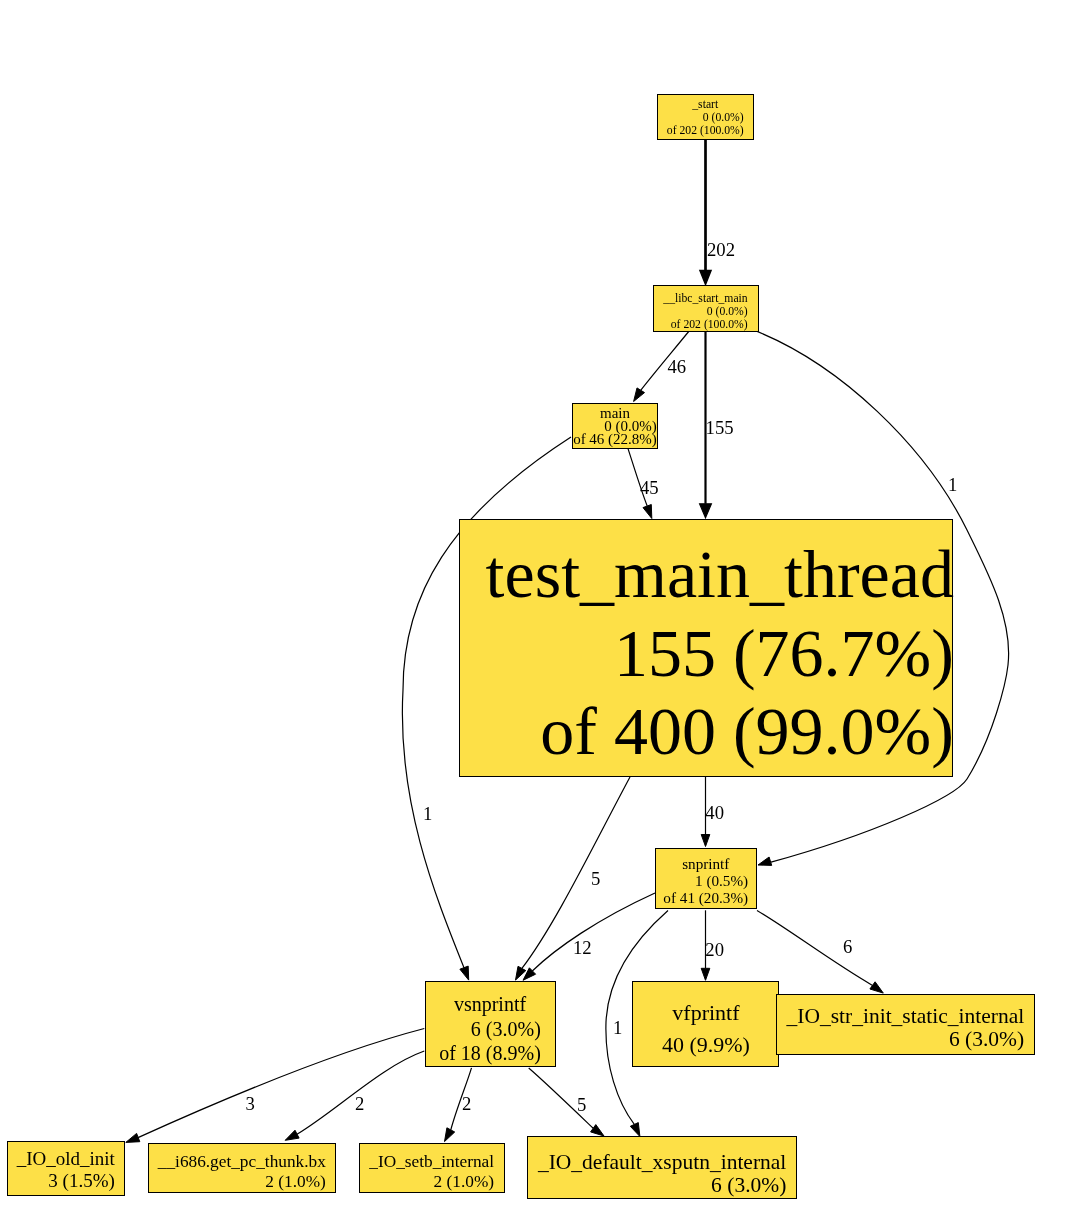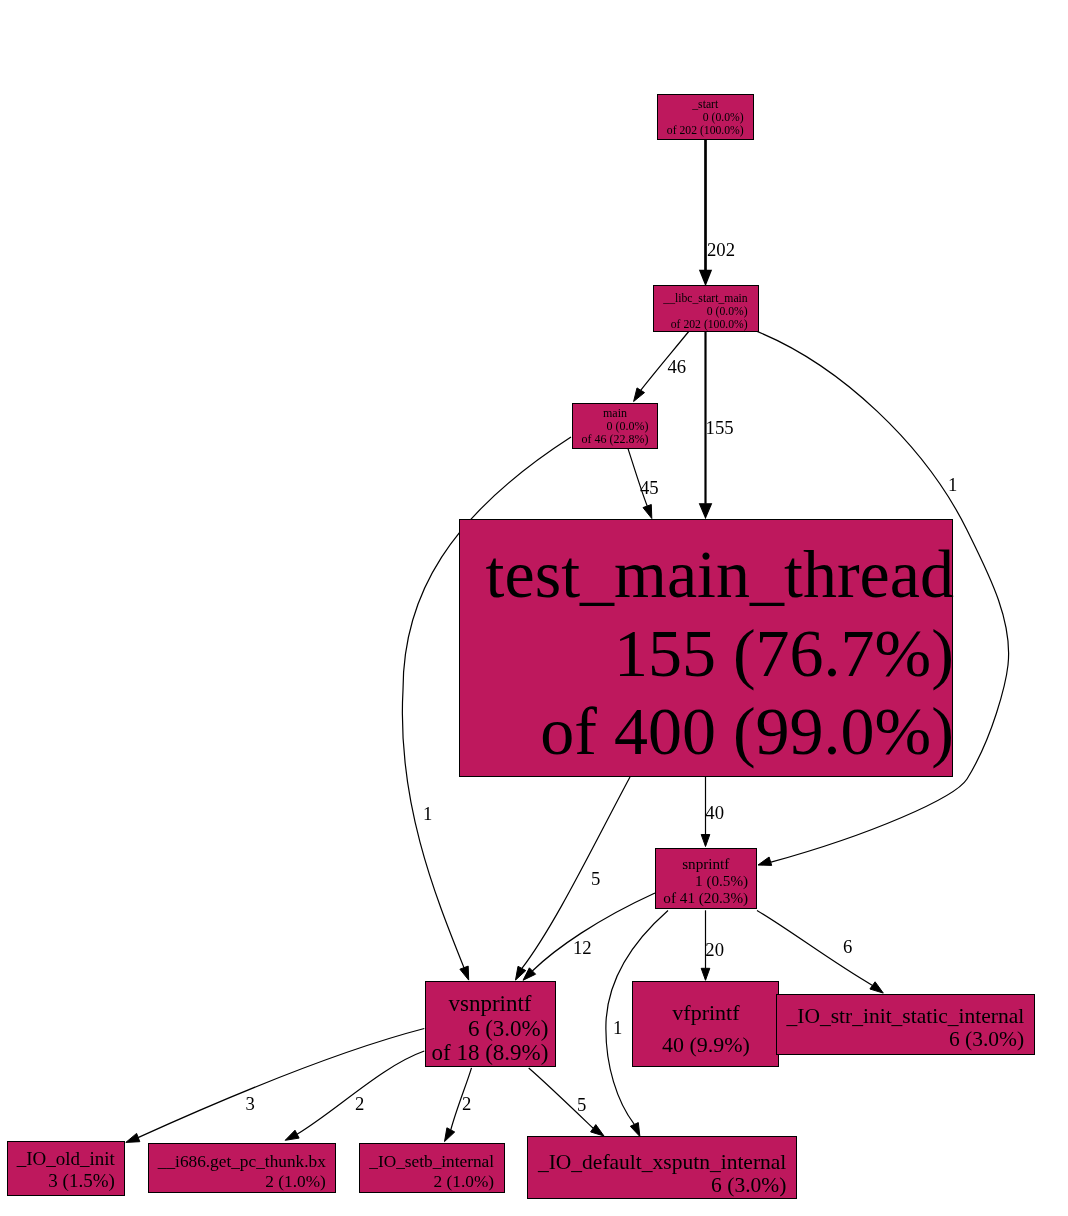--- a/index.html
+++ b/index.html
@@ -1,20 +1,20 @@
 <!DOCTYPE html>
 <html><head>
 <meta charset="utf-8">
 <style>
 html,body{margin:0;padding:0;background:#fff;}
 #page{position:relative;width:1068px;height:1216px;background:#fff;overflow:hidden;
   font-family:"Liberation Serif",serif;color:#000;}
 #legend{position:absolute;left:129px;top:24.2px;font-size:32px;line-height:36.8px;white-space:pre;}
 svg#edges{position:absolute;left:0;top:0;}
-.node{position:absolute;box-sizing:border-box;border:1.3px solid #000;background:#be185d;
+.node{position:absolute;box-sizing:border-box;border:1.3px solid #000;background:#fde047;
   display:flex;flex-direction:column;align-items:center;justify-content:center;}
 .node .blk{width:max-content;}
 .node .nm{text-align:center;}
 .node .num{text-align:right;}
 .el{font-size:18.7px;font-family:"Liberation Serif",serif;}
 </style>
 </head>
 <body>
 <div id="page">
 <svg id="edges" width="1068" height="1216" viewBox="0 0 1068 1216" fill="none" stroke="#000">
@@ -94,42 +94,42 @@
         <div class="num">of 202 (100.0%)</div>
       </div>
 </div>
 <div class="node" style="left:652.5px;top:285px;width:106px;height:46.5px;font-size:11.7px;line-height:12.9px;justify-content:flex-end;">
   <div class="blk" style="position:relative;top:1px;">
         <div class="nm">__libc_start_main</div>
         <div class="num">0 (0.0%)</div>
         <div class="num">of 202 (100.0%)</div>
       </div>
 </div>
-<div class="node" style="left:572px;top:403px;width:86px;height:45.5px;font-size:12px;line-height:12.9px;">
+<div class="node" style="left:572px;top:403px;width:86px;height:45.5px;font-size:15px;line-height:12.9px;">
   <div class="blk" style="position:relative;top:0.5px;">
         <div class="nm">main</div>
         <div class="num">0 (0.0%)</div>
         <div class="num">of 46 (22.8%)</div>
       </div>
 </div>
 <div class="node" style="left:459px;top:518.5px;width:493.5px;height:258px;font-size:68px;line-height:78.5px;padding-left:28px;">
   <div class="blk" style="position:relative;top:5.5px;">
         <div class="nm">test_main_thread</div>
         <div class="num">155 (76.7%)</div>
         <div class="num">of 400 (99.0%)</div>
       </div>
 </div>
 <div class="node" style="left:655px;top:848px;width:101.5px;height:61px;font-size:15.2px;line-height:17.05px;">
   <div class="blk" style="position:relative;top:2px;">
         <div class="nm">snprintf</div>
         <div class="num">1 (0.5%)</div>
         <div class="num">of 41 (20.3%)</div>
       </div>
 </div>
-<div class="node" style="left:424.5px;top:981px;width:131px;height:86px;font-size:23px;line-height:24.6px;">
+<div class="node" style="left:424.5px;top:981px;width:131px;height:86px;font-size:20px;line-height:24.6px;">
   <div class="blk" style="position:relative;top:5px;">
         <div class="nm">vsnprintf</div>
         <div class="num">6 (3.0%)</div>
         <div class="num">of 18 (8.9%)</div>
       </div>
 </div>
 <div class="node" style="left:632.4px;top:981px;width:147.1px;height:85.5px;font-size:22px;line-height:31.8px;">
   <div class="blk" style="position:relative;top:5px;">
         <div class="nm">vfprintf</div>
         <div class="num">40 (9.9%)</div>

